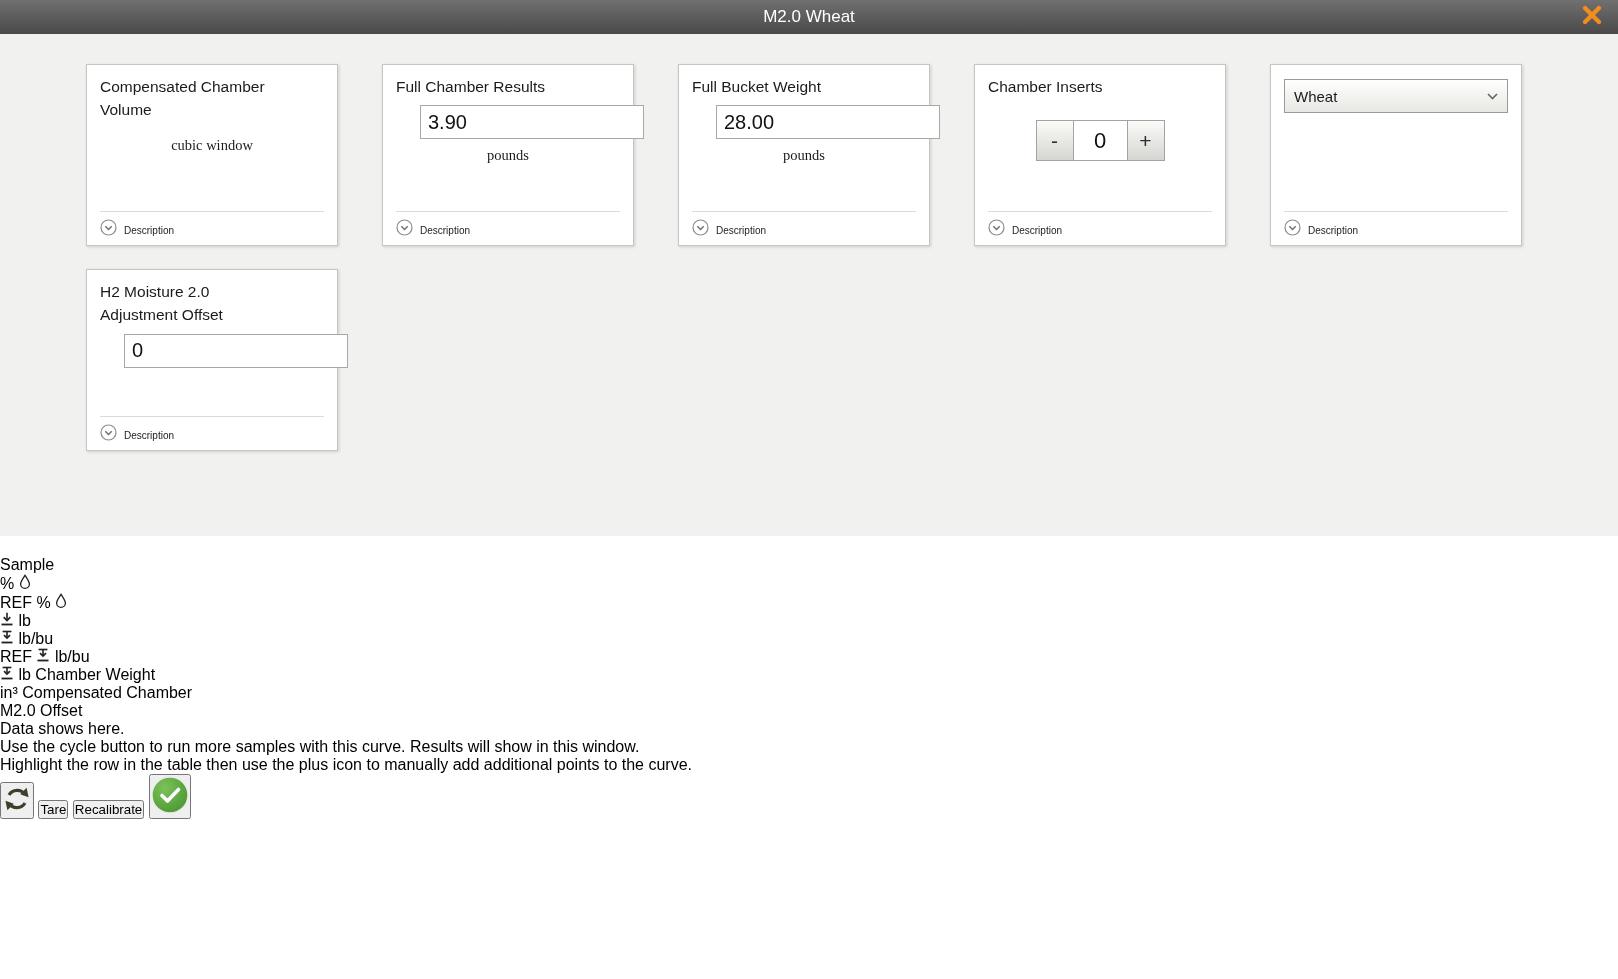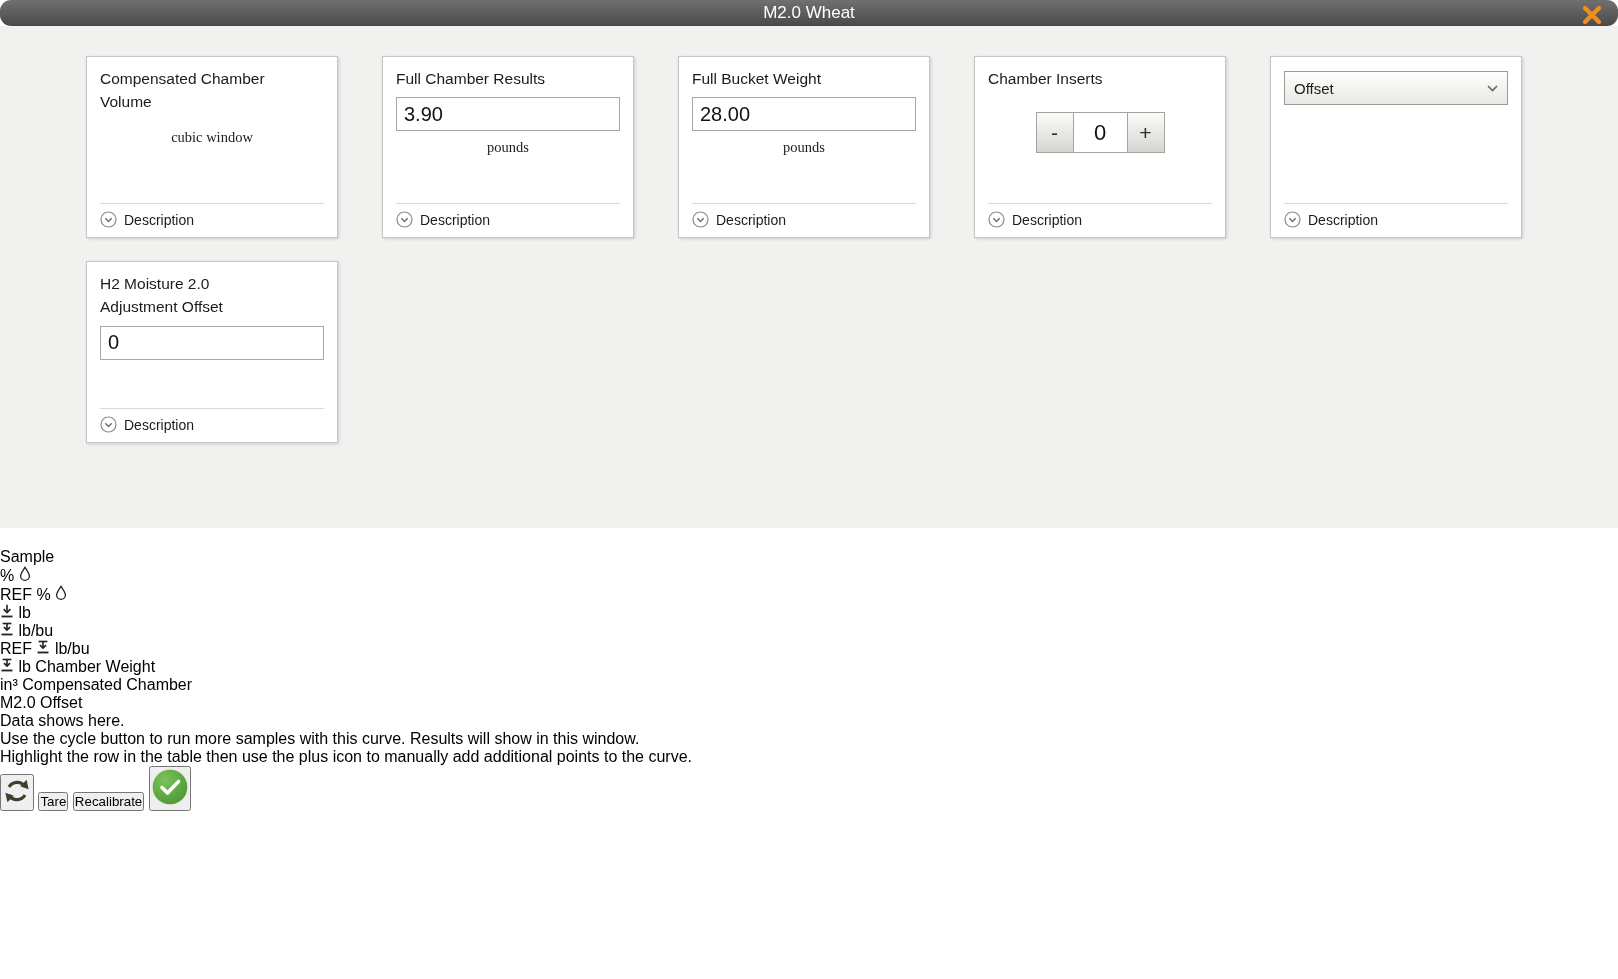--- a/index.html
+++ b/index.html
@@ -3,38 +3,38 @@
 <meta charset="utf-8">
 <style>
   * { margin:0; padding:0; box-sizing:border-box; }
   html,body { width:1618px; height:979px; }
   body {
     position:relative; overflow:hidden; background:#ffffff;
     font-family:"Liberation Sans", sans-serif;
   }
 
   
-  .titlebar { height:26px; background:linear-gradient(#707070,#494949);
-    position:relative; display:flex; align-items:center; justify-content:center;border-radius:11px; }
+  .titlebar { height:34px; background:linear-gradient(#707070,#494949);
+    position:relative; display:flex; align-items:center; justify-content:center; }
   .titlebar-title { color:#ffffff; font-size:17px; }
   .close-btn { position:absolute; right:6px; top:0; width:40px; height:30px;
     background:none; border:none; cursor:pointer; display:flex; align-items:center; justify-content:center; }
 
   
   .top-section { height:502px; background:#f1f1ef; padding:30px 0 0 86px; overflow:hidden; }
   .cards-row { display:flex; gap:44px; margin-bottom:23px; }
   .card { width:252px; height:182px; background:#ffffff; border:1px solid #c5c5c1;
     box-shadow:1px 1px 3px rgba(0,0,0,.15); padding:10px 13px 0; display:flex; flex-direction:column; }
   .card-title { font-size:15.5px; color:#1b1b1b; line-height:1.5; max-width:185px; margin-bottom:7px; }
   .card-input { height:34px; border:1px solid #a8a8a4; font-size:20px; padding:0 7px; width:100%;
-    font-family:inherit; color:#111; background:#fff; }
+    font-family:inherit; color:#111; background:#fff;margin-left:24px; }
   .card-unit { text-align:center; font-size:14.5px; color:#1b1b1b; margin-top:8px;font-family:Liberation Serif, serif; }
   .card-footer { margin-top:auto; border-top:1px solid #dadad6; padding:7px 0 9px; }
-  .desc-toggle { display:flex; align-items:center; gap:7px; background:none; border:none;
-    font-family:inherit; font-size:14px; color:#1b1b1b; cursor:pointer; padding:0; }
+  .desc-toggle { display:flex; align-items:flex-end; gap:7px; background:none; border:none;
+    font-family:inherit; font-size:10px; color:#1b1b1b; cursor:pointer; padding:0; }
 
   .stepper { display:flex; justify-content:center; margin-top:15px; }
   .stepper-btn { width:37px; height:41px; border:1px solid #a3a39f;
     background:linear-gradient(#fbfbf9,#d5d5d1); font-size:21px; color:#2e2e2e; cursor:pointer; font-family:inherit; }
   .stepper-btn.minus { border-right:none; }
   .stepper-btn.plus  { border-left:none; }
   .stepper-value { width:55px; height:41px; border:1px solid #a3a39f; background:#fff;
     font-size:22px; color:#111; display:flex; align-items:center; justify-content:center; }
 
   .dropdown { height:34px; border:1px solid #98a; border-color:#9a9a96;
@@ -153,21 +153,21 @@
             <circle cx="8.5" cy="8.5" r="7.5" fill="none" stroke="#8c8c88" stroke-width="1.2"></circle>
             <path d="M5.3 7.2 L8.5 10.4 L11.7 7.2" fill="none" stroke="#6e6e6a" stroke-width="1.4"></path>
           </svg>
           <span>Description</span>
         </button>
       </div>
     </div>
 
     <div class="card">
       <div class="dropdown">
-        <span>Offset</span>
+        <span>Wheat</span>
         <svg width="11" height="7" viewBox="0 0 11 7">
           <path d="M1 1 L5.5 5.5 L10 1" fill="none" stroke="#666" stroke-width="1.6"></path>
         </svg>
       </div>
       <div class="card-footer">
         <button class="desc-toggle">
           <svg width="17" height="17" viewBox="0 0 17 17">
             <circle cx="8.5" cy="8.5" r="7.5" fill="none" stroke="#8c8c88" stroke-width="1.2"></circle>
             <path d="M5.3 7.2 L8.5 10.4 L11.7 7.2" fill="none" stroke="#6e6e6a" stroke-width="1.4"></path>
           </svg>

